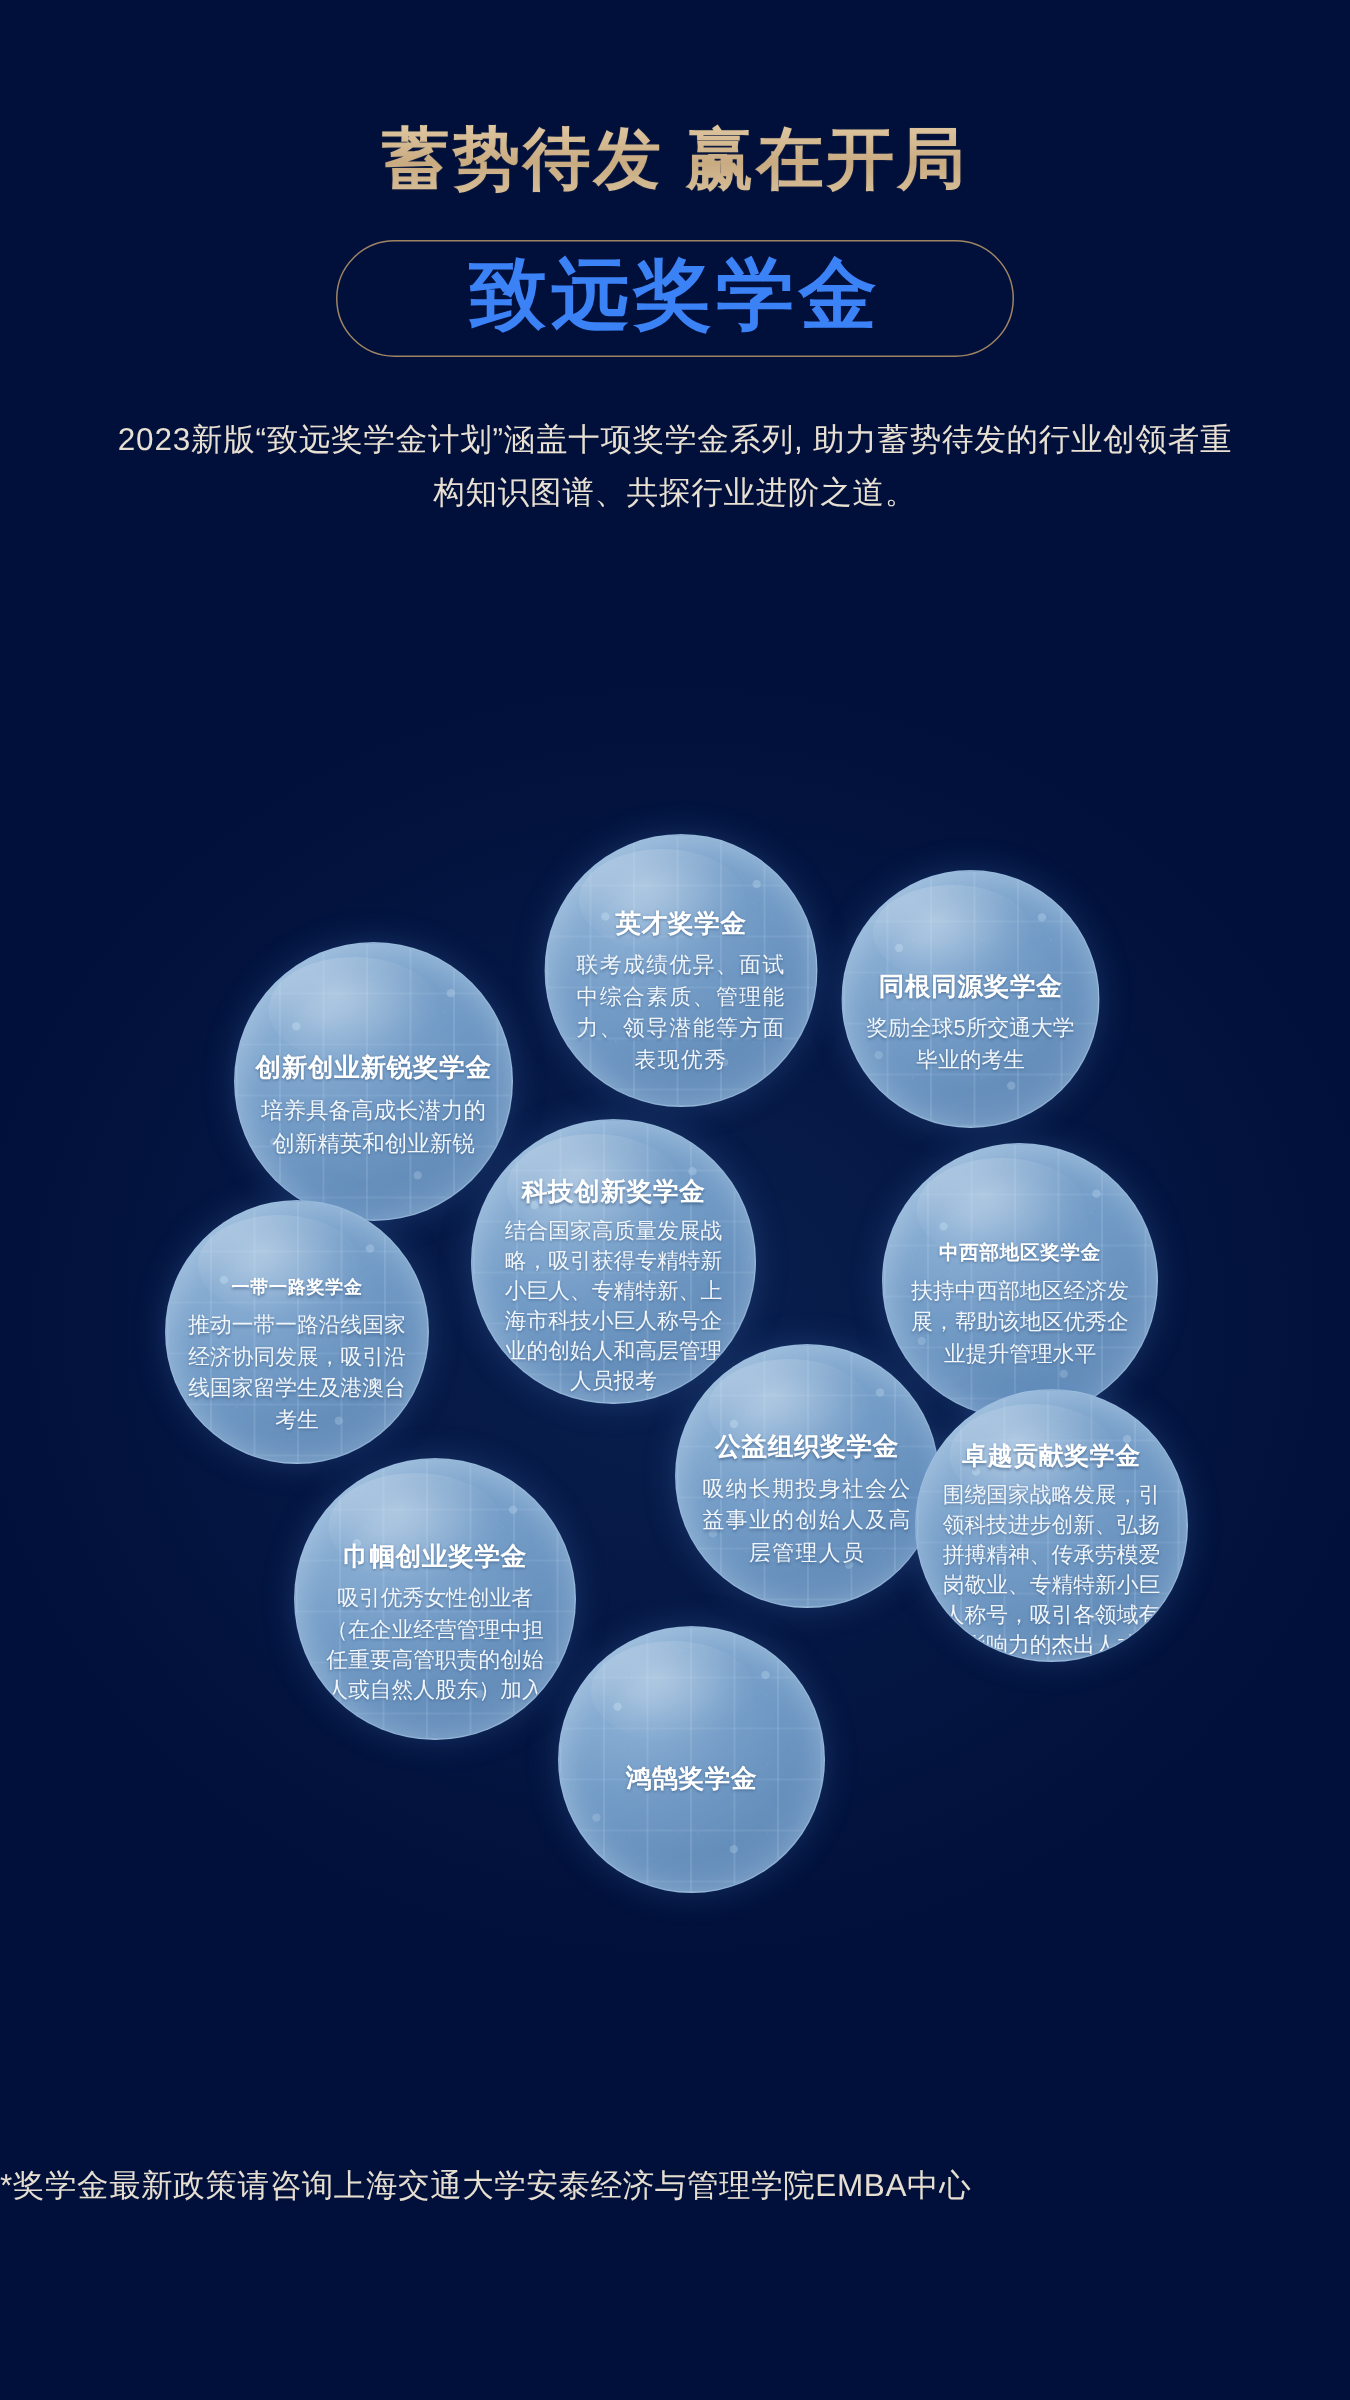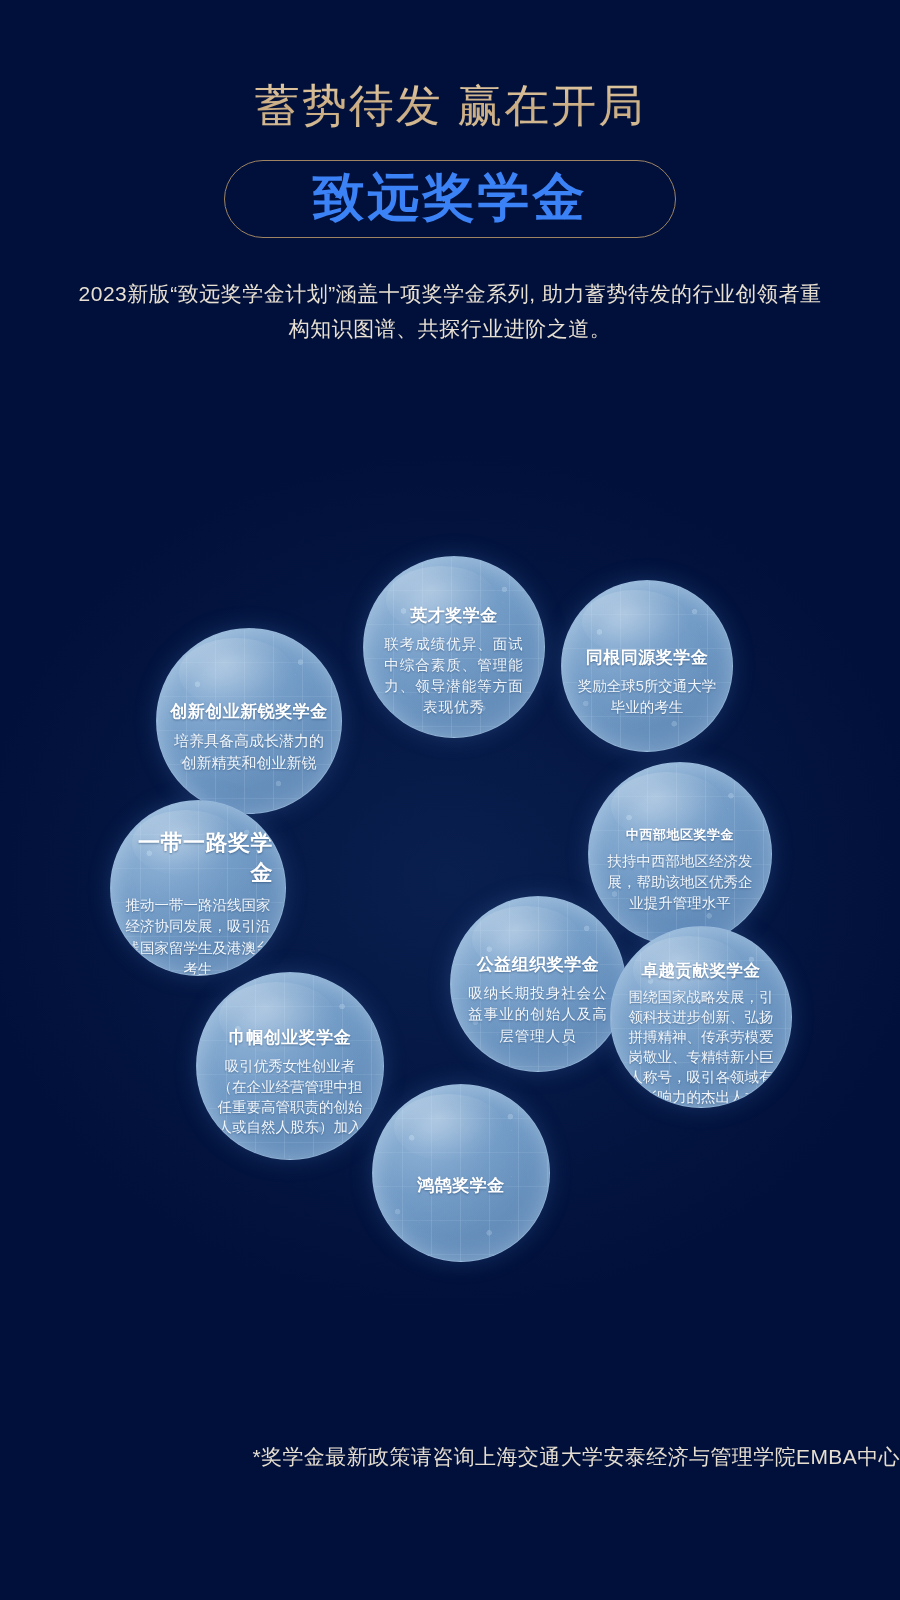--- a/index.html
+++ b/index.html
@@ -33,21 +33,21 @@
     left: 0;
     top: 0;
     width: 900px;
     text-align: center;
   }
   .kicker {
     margin-top: 80px;
     font-size: 45px;
     line-height: 1.15;
     letter-spacing: 2px;
-    font-weight: 400;
+    font-weight: 700;
     color: #cdb289;
     background: linear-gradient(180deg, #e4cda8 0%, #c3a379 55%, #d8c09b 100%);
     -webkit-background-clip: text;
     background-clip: text;
     -webkit-text-fill-color: transparent;
     text-shadow: 0 0 1px rgba(220,195,155,0.25);
   }
   .pill {
     margin: 28px auto 0 auto;
     width: 450px;
@@ -151,21 +151,21 @@
     line-height: 1.45;
     text-shadow: 0 1px 2px rgba(20,50,90,0.40);
   }
 
   
   .footer {
     position: absolute;
     left: 0;
     top: 1443px;
     width: 900px;
-    text-align: right;
+    text-align: left;
     font-size: 21px;
     letter-spacing: 0.4px;
     color: #e6ded0;
   }
 </style>
 </head>
 <body>
 
 <div class="bg-glow"></div>
 
@@ -193,31 +193,37 @@
     </div>
   </div>
 
   <div class="bubble" style="left:561px; top:580px; width:172px; height:172px;">
     <div class="bubble-inner">
       <div class="b-title" style="font-size:17px;">同根同源奖学金</div>
       <div class="b-desc" style="font-size:14.5px; max-width:150px; margin:0 auto;">奖励全球5所交通大学毕业的考生</div>
     </div>
   </div>
 
+  <div class="bubble" style="left:314px; top:746px; width:190px; height:190px;">
+    <div class="bubble-inner">
+      <div class="b-title" style="font-size:17px; margin-bottom:5px;">科技创新奖学金</div>
+      <div class="b-desc" style="font-size:14.5px; line-height:1.38; max-width:152px; margin:0 auto;">结合国家高质量发展战略，吸引获得专精特新小巨人、专精特新、上海市科技小巨人称号企业的创始人和高层管理人员报考</div>
+    </div>
+  </div>
 
   <div class="bubble" style="left:588px; top:762px; width:184px; height:184px;">
     <div class="bubble-inner">
       <div class="b-title" style="font-size:13px;">中西部地区奖学金</div>
       <div class="b-desc" style="font-size:14.5px; max-width:148px; margin:0 auto;">扶持中西部地区经济发展，帮助该地区优秀企业提升管理水平</div>
     </div>
   </div>
 
   <div class="bubble" style="left:110px; top:800px; width:176px; height:176px;">
     <div class="bubble-inner">
-      <div class="b-title" style="font-size:22px;text-align:right;">一带一路奖学金</div>
+      <div class="b-title" style="font-size:12px;">一带一路奖学金</div>
       <div class="b-desc" style="font-size:14.5px; max-width:146px; margin:0 auto;">推动一带一路沿线国家经济协同发展，吸引沿线国家留学生及港澳台考生</div>
     </div>
   </div>
 
   <div class="bubble" style="left:450px; top:896px; width:176px; height:176px;">
     <div class="bubble-inner">
       <div class="b-title" style="font-size:17px;">公益组织奖学金</div>
       <div class="b-desc" style="font-size:14.5px; letter-spacing:1px; max-width:146px; margin:0 auto;">吸纳长期投身社会公益事业的创始人及高层管理人员</div>
     </div>
   </div>

